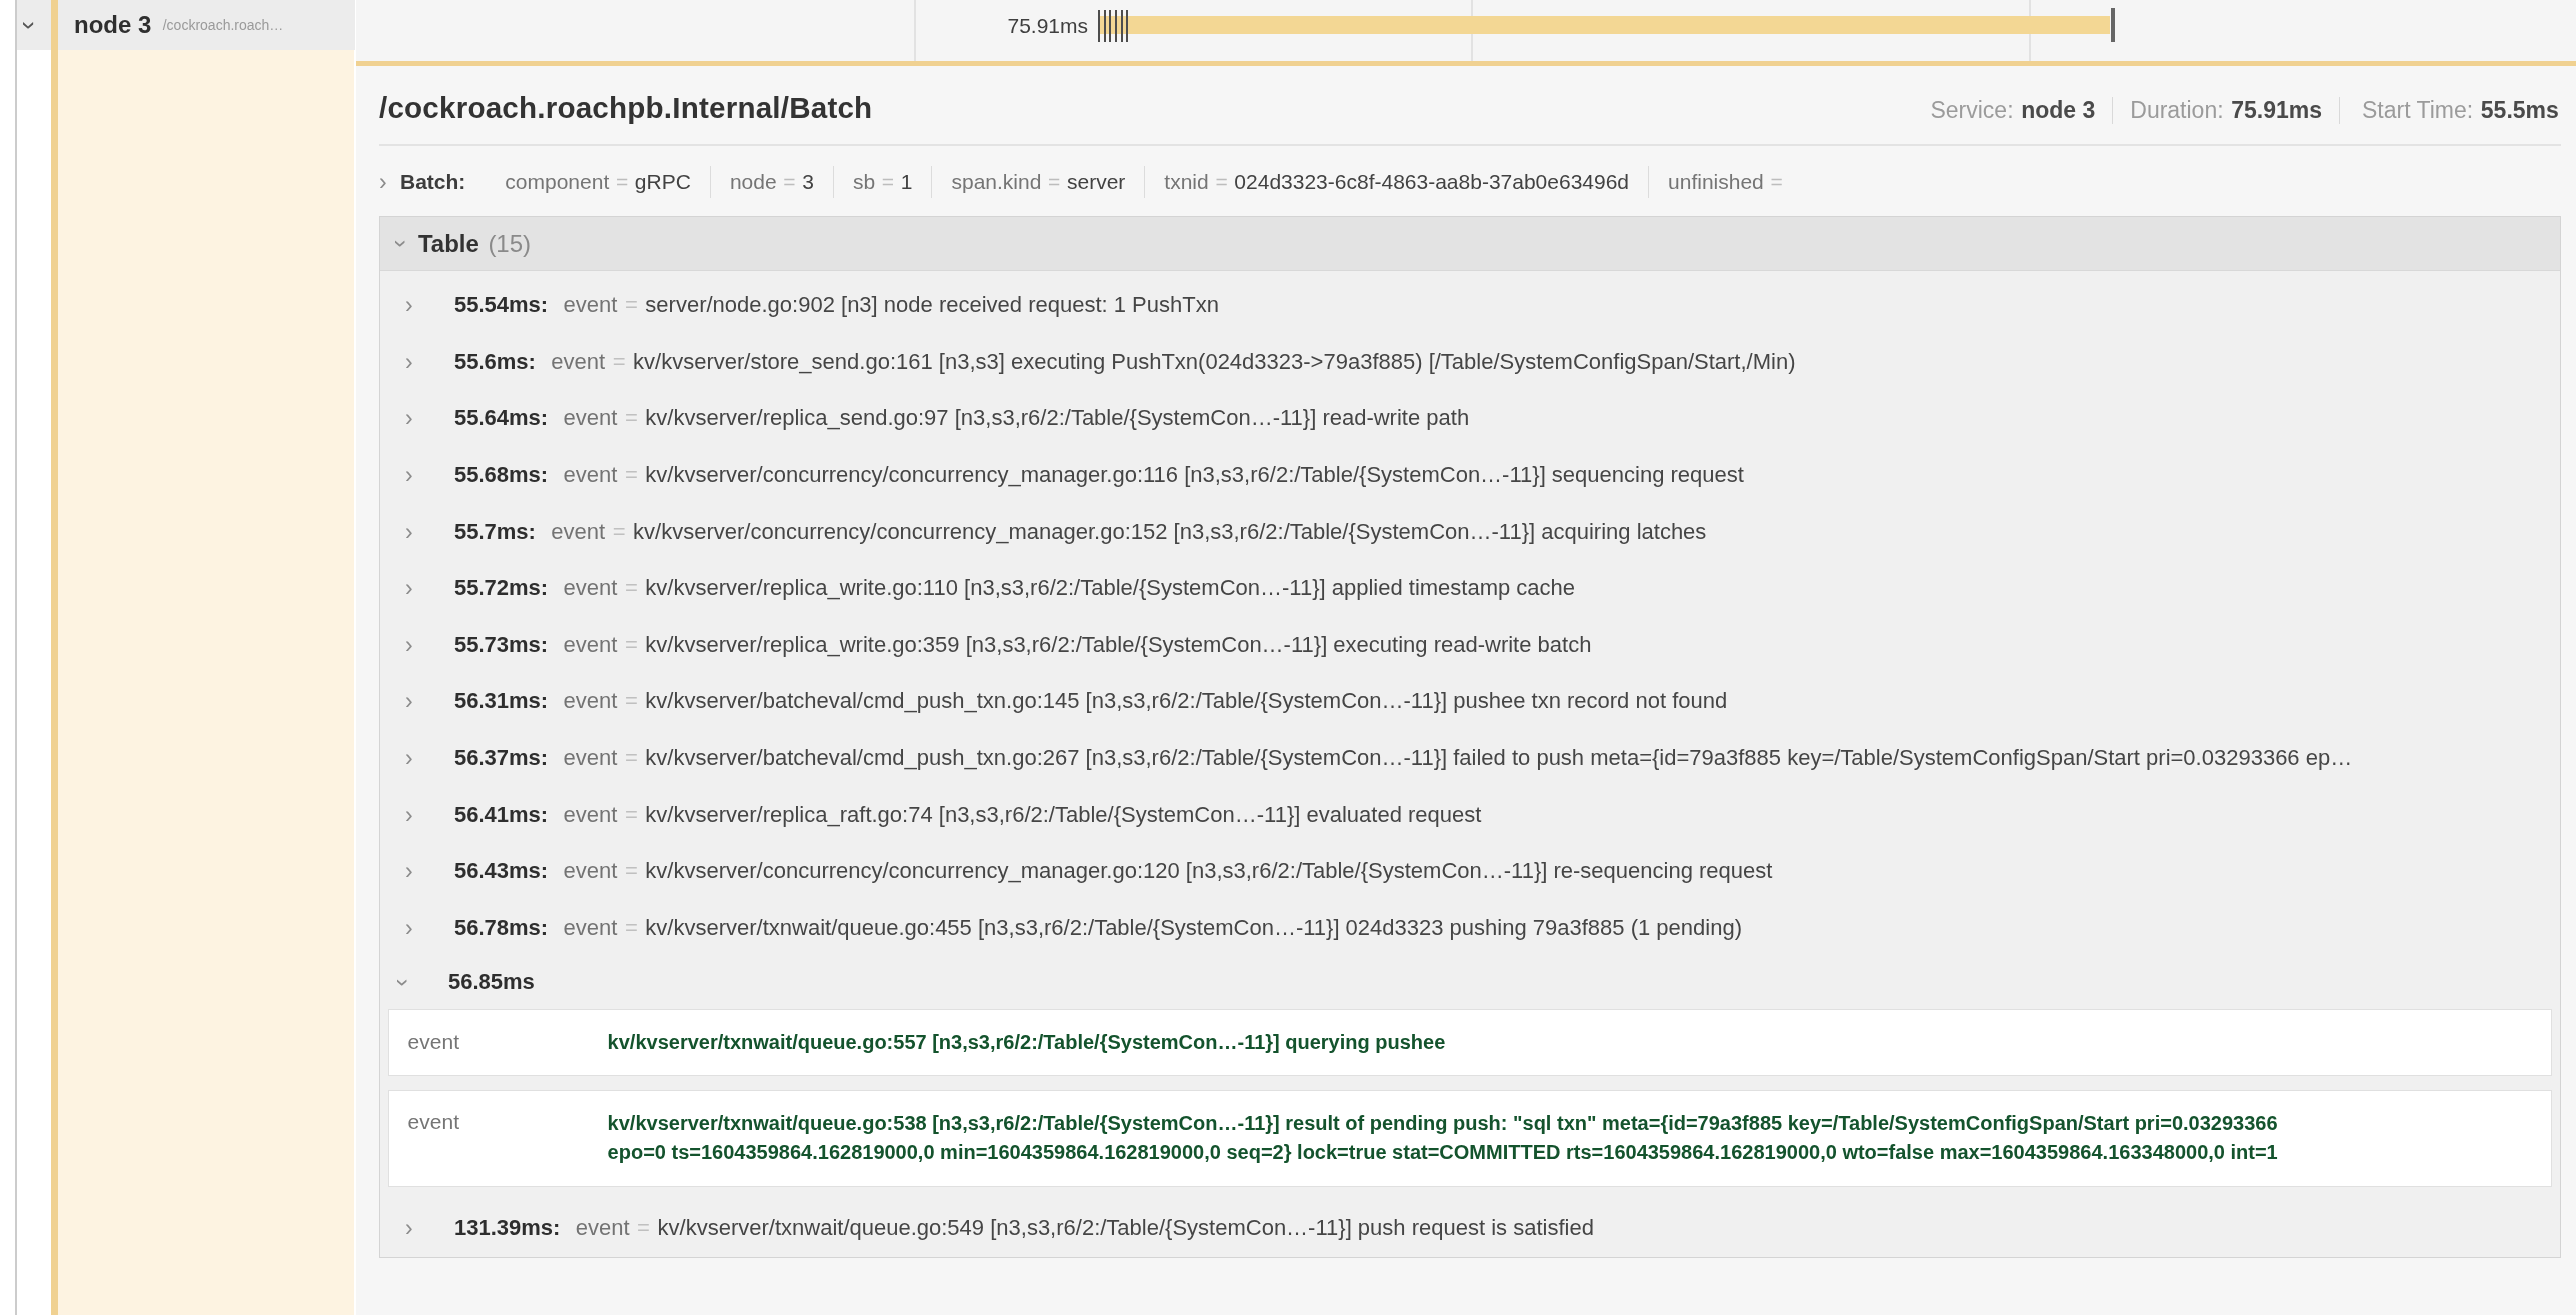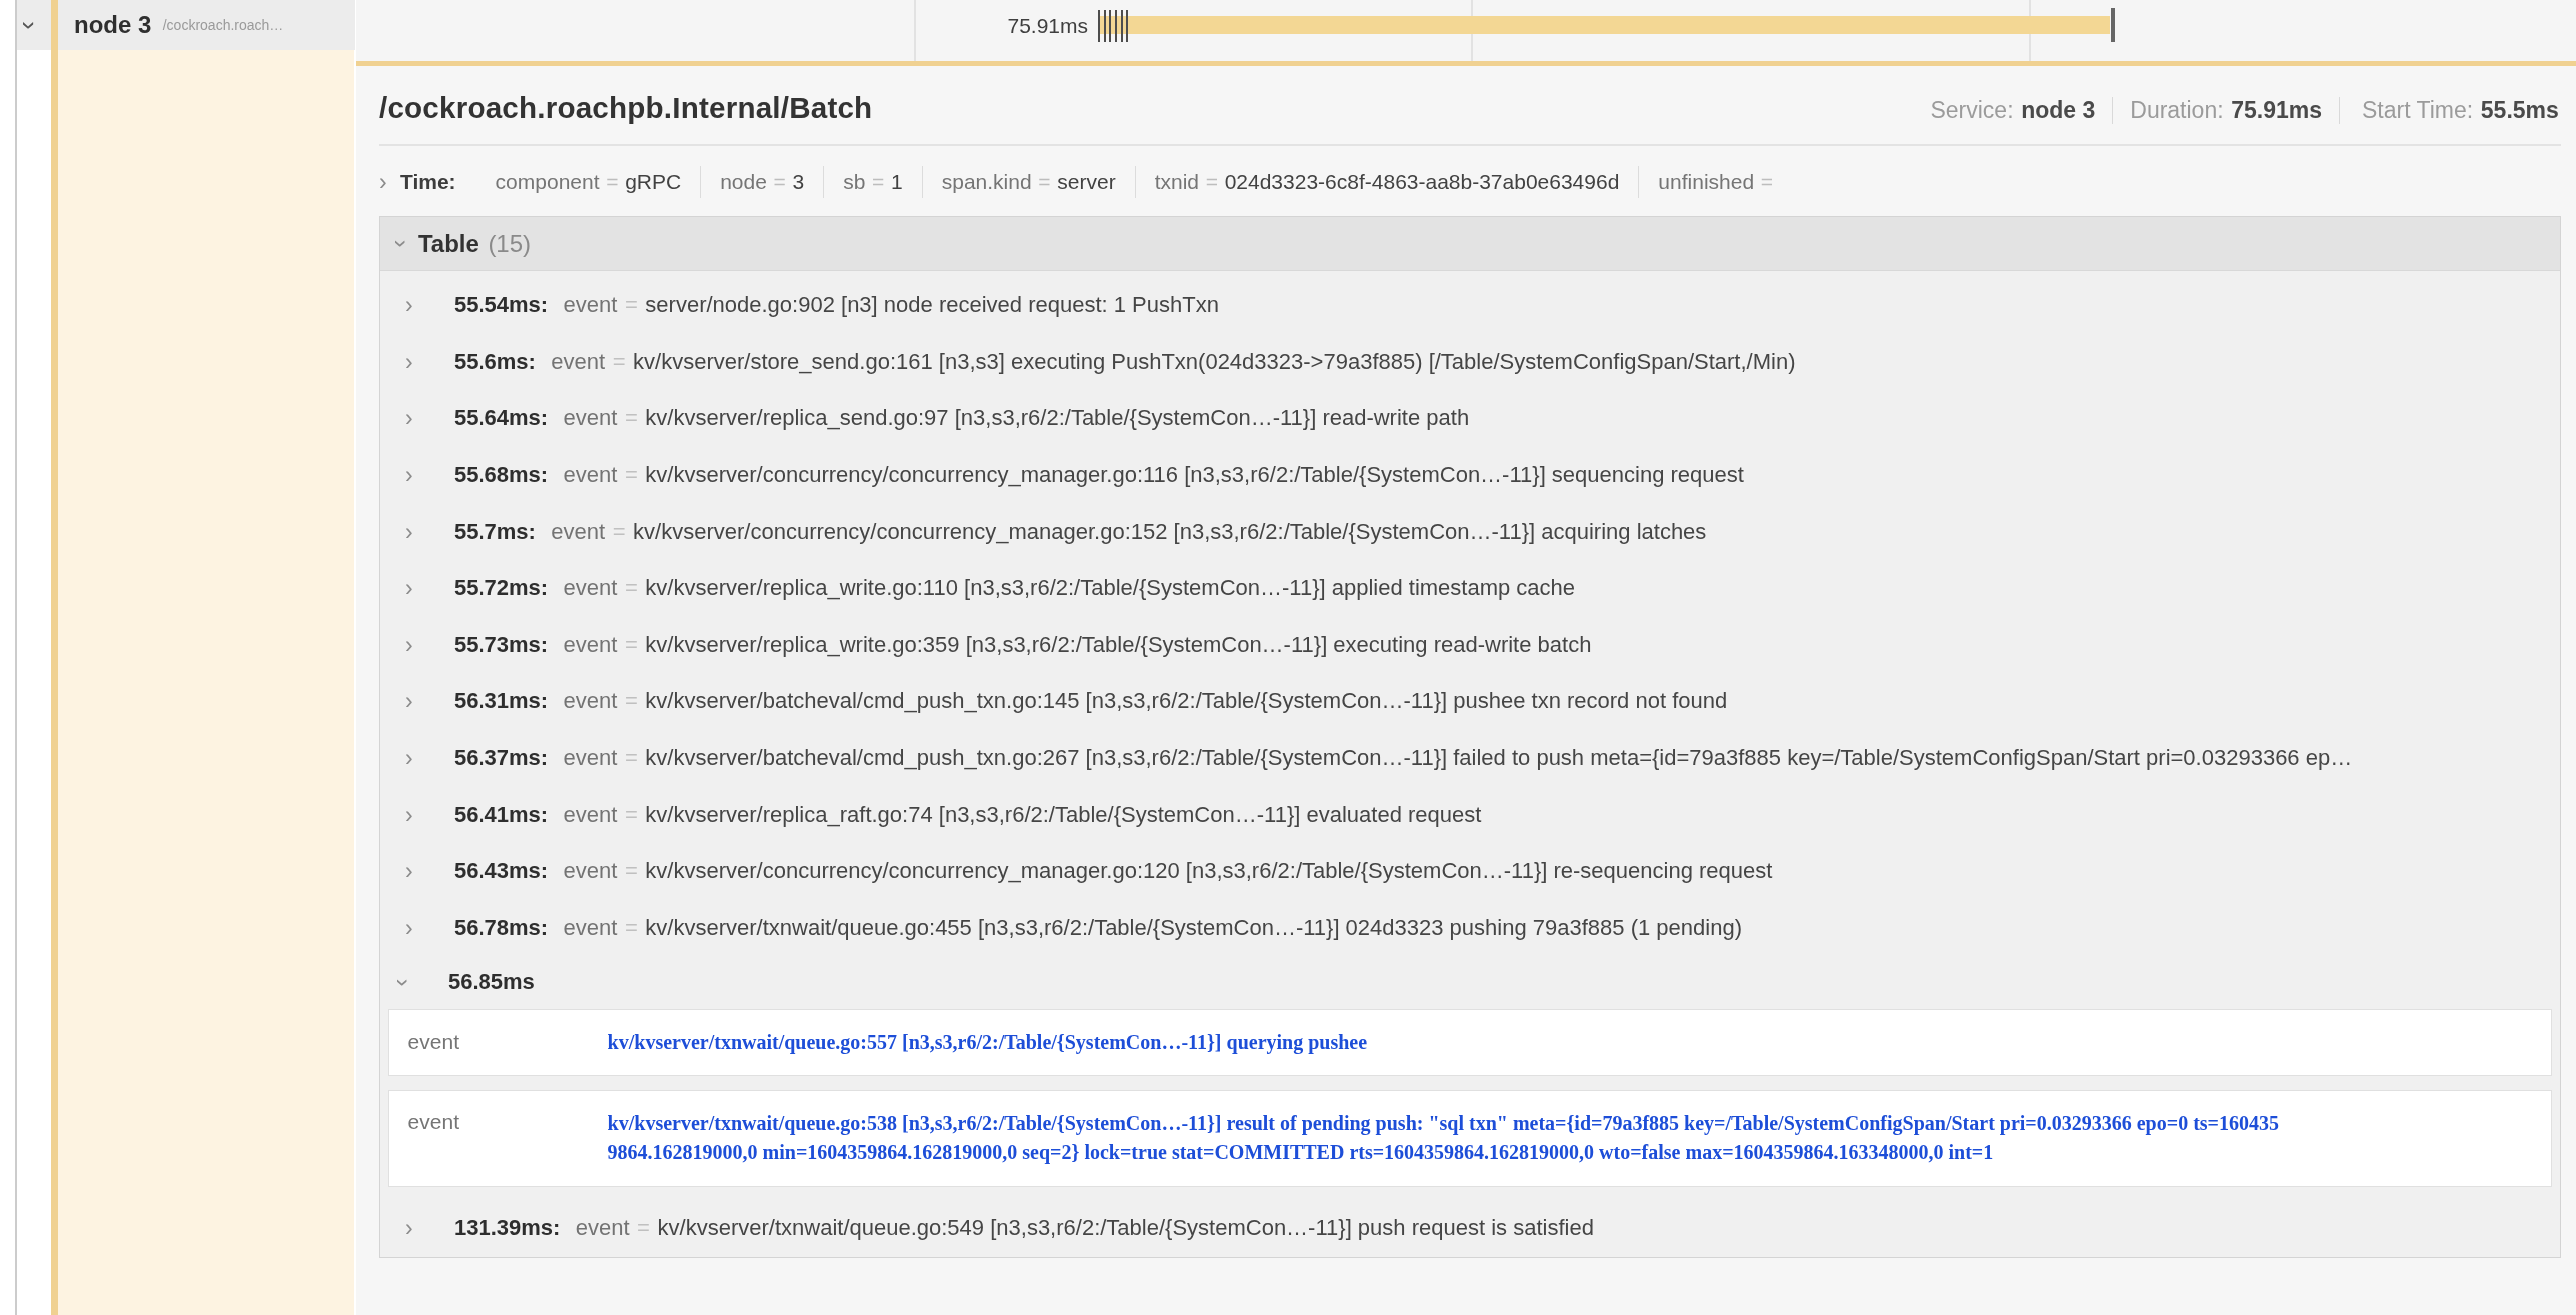--- a/index.html
+++ b/index.html
@@ -65,22 +65,22 @@
   .log-row .chev { position:relative; top:1px; }
   .log-time { font-weight:700; color:#2e2e2e; margin-right:15.3px;margin-left:28px; }
   .log-field { color:#737373; }
   .log-eq { color:#c0c0c0; margin:0 7.6px; }
   .log-value { color:#454545; }
 
   .log-exp-header { display:flex; align-items:center; padding:13.3px 0 11.4px 19px; font-size:22px; }
   .log-card { background:#ffffff; border:1px solid #e0e0e0; margin:1.9px 7.6px 13.3px 7.6px;
     display:flex; padding:18px 19px; }
   .card-field { flex:0 0 200px; font-size:21px; color:#757575; padding-top:1.9px; }
-  .card-value { width:1678px; font-family:Liberation Serif, serif;
-    font-size:20px; line-height:29.6px; color:#1d4ed8; word-break:break-all; font-weight:700; }
+  .card-value { width:1678px; font-family:Liberation Sans, sans-serif;
+    font-size:20px; line-height:29.6px; color:#14532d; word-break:break-all; font-weight:700; }
 </style>
 </head>
 <body>
 
 <div class="span-row-left">
   <span class="row-chevron">›</span>
   <span class="tab-service">node 3</span>
   <span class="tab-op">/cockroach.roach…</span>
 </div>
 <div class="gutter-line"></div>
@@ -108,21 +108,21 @@
 
   <div class="detail-header">
     <div class="detail-title">/cockroach.roachpb.Internal/Batch</div>
     <div class="detail-meta" id="meta-list"><span class="meta-item"><span class="meta-label">Service:</span><span class="meta-value">node 3</span></span><span class="meta-item"><span class="meta-label">Duration:</span><span class="meta-value">75.91ms</span></span><span class="meta-item"><span class="meta-label">Start Time:</span><span class="meta-value">55.5ms</span></span></div>
   </div>
 
   <div class="title-divider"></div>
 
   <div class="tags-row">
     <span class="chev">›</span>
-    <span class="tags-label">Time:</span>
+    <span class="tags-label">Batch:</span>
     <span id="tags-list" style="display:flex;align-items:center">
         <span class="tag-item"><span class="tag-key">component</span><span class="tag-eq">=</span><span class="tag-value">gRPC</span></span>
         <span class="tag-item"><span class="tag-key">node</span><span class="tag-eq">=</span><span class="tag-value">3</span></span>
         <span class="tag-item"><span class="tag-key">sb</span><span class="tag-eq">=</span><span class="tag-value">1</span></span>
         <span class="tag-item"><span class="tag-key">span.kind</span><span class="tag-eq">=</span><span class="tag-value">server</span></span>
         <span class="tag-item"><span class="tag-key">txnid</span><span class="tag-eq">=</span><span class="tag-value">024d3323-6c8f-4863-aa8b-37ab0e63496d</span></span>
         <span class="tag-item"><span class="tag-key">unfinished</span><span class="tag-eq">=</span><span class="tag-value"></span></span>
       </span>
   </div>
 

